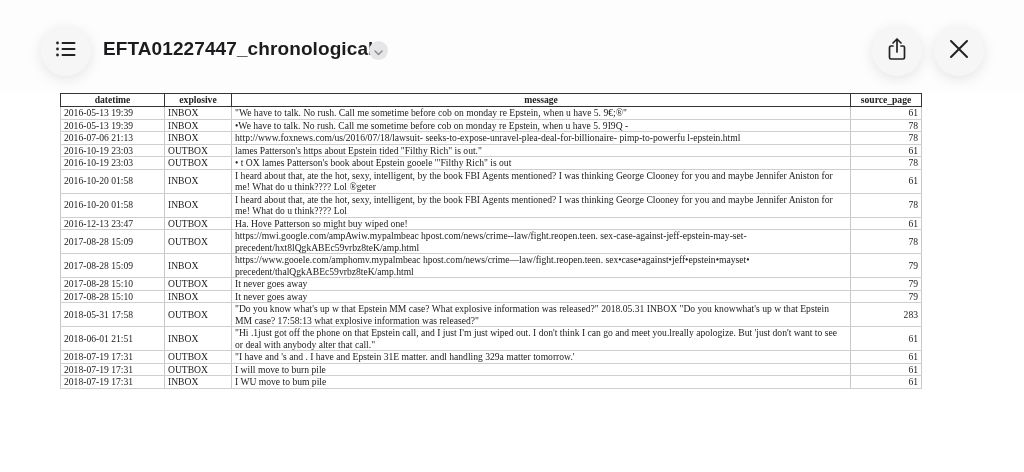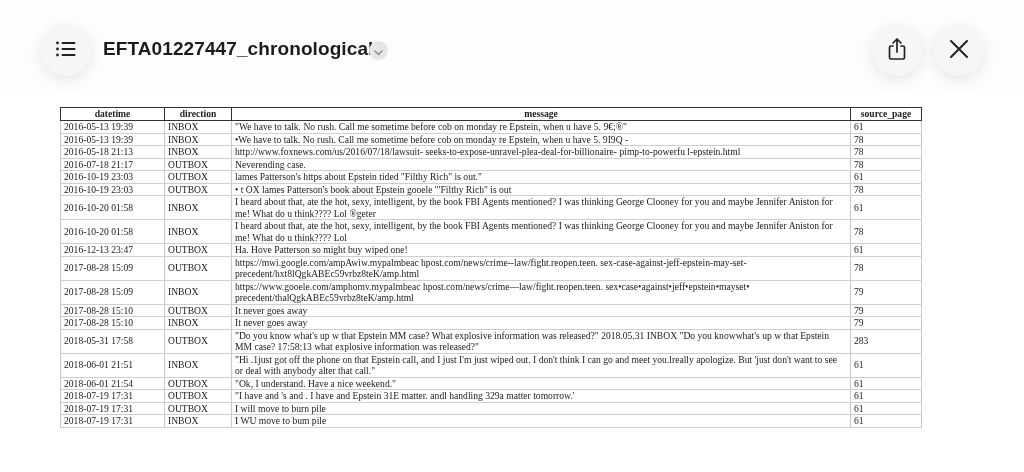--- a/index.html
+++ b/index.html
@@ -22,35 +22,35 @@
   #close-btn { left:934px; top:26px; }
   .doc-title {
     position:absolute; left:103px; top:38px;
     font-family:"Liberation Sans", sans-serif;
     font-size:19px; font-weight:bold; color:#1c1c1e; letter-spacing:0.1px;
   }
   .title-chevron {
     position:absolute; left:369px; top:41px; width:19px; height:19px; border-radius:50%;
     background:#e6e6e8; display:flex; align-items:center; justify-content:center; cursor:pointer;
   }
-  .table-wrap { position:absolute; left:60px; top:107px; width:861px; }
+  .table-wrap { position:absolute; left:60px; top:93px; width:861px; }
   table {
     border-collapse:collapse; width:861px; table-layout:fixed;
     font-family:"Liberation Serif", serif; font-size:9.6px; color:#222;
   }
   th {
     font-weight:bold; font-size:9.6px; border:1px solid #333; padding:0 2px; height:12px; line-height:12px;
     text-align:center; background:#fff;
   }
   thead tr { border:1.5px solid #222; }
   td {
     border-left:1px solid #c8c8c8; border-right:1px solid #c8c8c8; border-bottom:1px solid #cfcfcf;
     padding:0 3px; line-height:11.5px; vertical-align:middle; white-space:normal;
   }
-  td.num { text-align:left; }
+  td.num { text-align:right; }
   col.c1 { width:104px; }
   col.c2 { width:67px; }
   col.c3 { width:619px; }
   col.c4 { width:71px; }
   tr.single td { height:11.5px; }
   tr.double td { height:23px; }
 </style>
 </head>
 <body>
 
@@ -99,48 +99,42 @@
   <table>
     <colgroup>
         <col class="c1">
         <col class="c2">
         <col class="c3">
         <col class="c4">
       </colgroup>
     <thead>
       <tr>
         <th>datetime</th>
-        <th>direction</th>
+        <th>explosive</th>
         <th>message</th>
         <th>source_page</th>
       </tr>
     </thead>
     <tbody id="tbody">
         <tr class="single">
           <td>2016-05-13 19:39</td>
           <td>INBOX</td>
           <td>"We have to talk. No rush. Call me sometime before cob on monday re Epstein, when u have 5. 9€;®"</td>
           <td class="num">61</td>
         </tr>
         <tr class="single">
           <td>2016-05-13 19:39</td>
           <td>INBOX</td>
           <td>•We have to talk. No rush. Call me sometime before cob on monday re Epstein, when u have 5. 9I9Q -</td>
           <td class="num">78</td>
         </tr>
         <tr class="single">
-          <td>2016-05-18 21:13</td>
+          <td>2016-07-06 21:13</td>
           <td>INBOX</td>
           <td>http://www.foxnews.com/us/2016/07/18/lawsuit- seeks-to-expose-unravel-plea-deal-for-billionaire- pimp-to-powerfu l-epstein.html</td>
-          <td class="num">78</td>
-        </tr>
-        <tr class="single">
-          <td>2016-07-18 21:17</td>
-          <td>OUTBOX</td>
-          <td>Neverending case.</td>
           <td class="num">78</td>
         </tr>
         <tr class="single">
           <td>2016-10-19 23:03</td>
           <td>OUTBOX</td>
           <td>lames Patterson's https about Epstein tided "Filthy Rich" is out."</td>
           <td class="num">61</td>
         </tr>
         <tr class="single">
           <td>2016-10-19 23:03</td>
@@ -193,26 +187,20 @@
         <tr class="double">
           <td>2018-05-31 17:58</td>
           <td>OUTBOX</td>
           <td>"Do you know what's up w that Epstein MM case? What explosive information was released?" 2018.05.31 INBOX "Do you knowwhat's up w that Epstein MM case? 17:58:13 what explosive information was released?"</td>
           <td class="num">283</td>
         </tr>
         <tr class="double">
           <td>2018-06-01 21:51</td>
           <td>INBOX</td>
           <td>"Hi .1just got off the phone on that Epstein call, and I just I'm just wiped out. I don't think I can go and meet you.lreally apologize. But 'just don't want to see or deal with anybody alter that call."</td>
-          <td class="num">61</td>
-        </tr>
-        <tr class="single">
-          <td>2018-06-01 21:54</td>
-          <td>OUTBOX</td>
-          <td>"Ok, I understand. Have a nice weekend."</td>
           <td class="num">61</td>
         </tr>
         <tr class="single">
           <td>2018-07-19 17:31</td>
           <td>OUTBOX</td>
           <td>"I have and 's and . I have and Epstein 31E matter. andl handling 329a matter tomorrow.'</td>
           <td class="num">61</td>
         </tr>
         <tr class="single">
           <td>2018-07-19 17:31</td>

